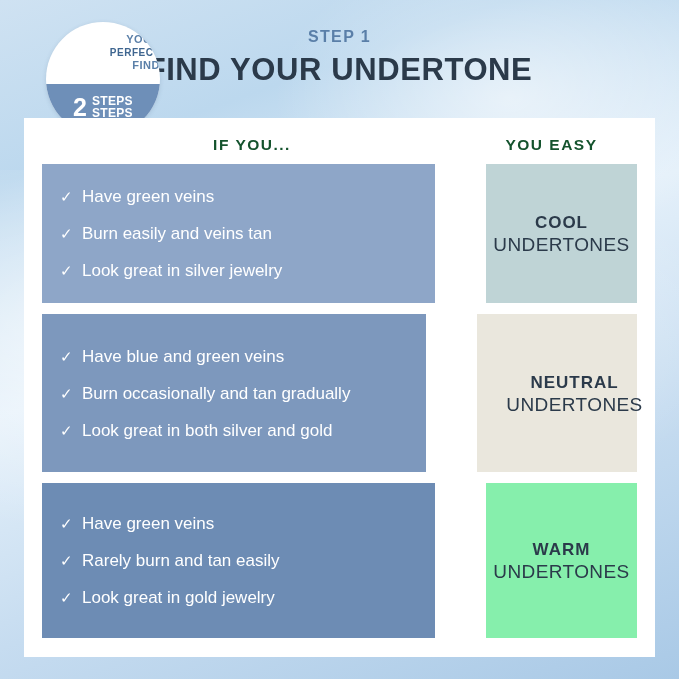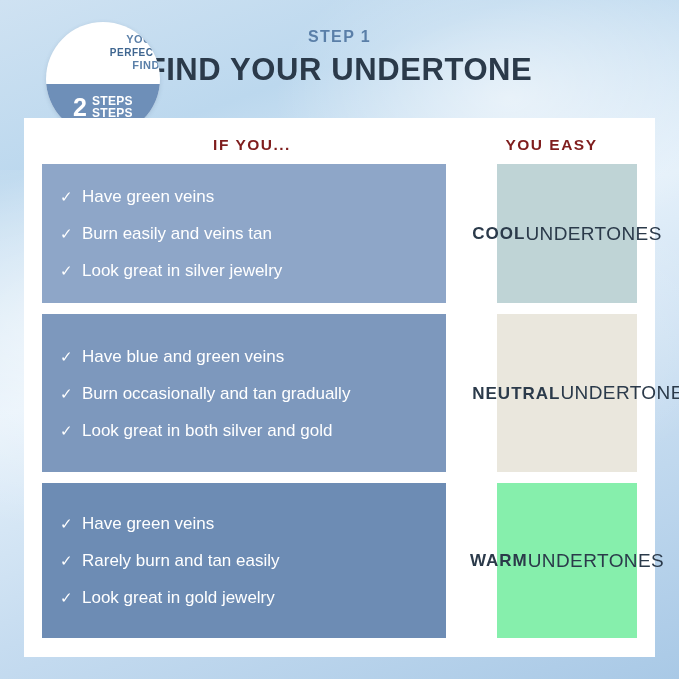--- a/index.html
+++ b/index.html
@@ -130,21 +130,21 @@
     top: 118px;
     width: 631px;
     height: 539px;
     background: #ffffff;
   }
 
   
   .col-head {
     position: absolute;
     top: 18px;
-    color: #7f1d1d;
+    color: #14532d;
     font-size: 15.5px;
     font-weight: bold;
     letter-spacing: 1.5px;
     text-align: center;
   }
   .col-head.left { left: 18px; width: 420px; }
   .col-head.right { left: 440px; width: 175px; }
 
   .rows {
     position: absolute;
@@ -178,24 +178,24 @@
   .check {
     width: 22px;
     flex: none;
     font-size: 15px;
     line-height: 25px;
     color: #ffffff;
   }
   .btext { flex: 1; }
 
   .right-panel {
-    width: 140px;
+    width: 160px;
     box-sizing: border-box;
     display: flex;
-    flex-direction: row;
+    flex-direction: column;
     align-items: center;
     justify-content: center;
     text-align: center;
     color: #2b3a4a;
     margin-left: 30px;
   }
   .r-strong {
     font-size: 17px;
     font-weight: bold;
     letter-spacing: 1px;

